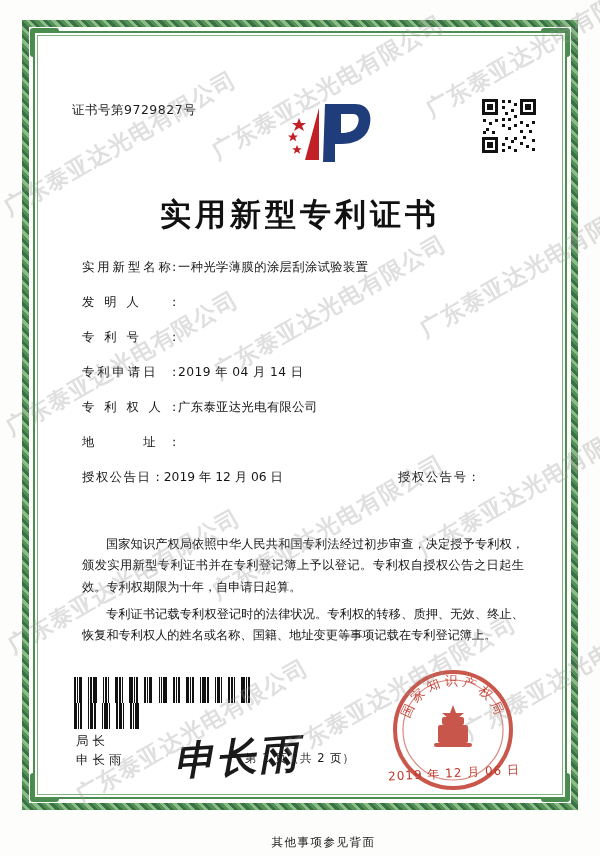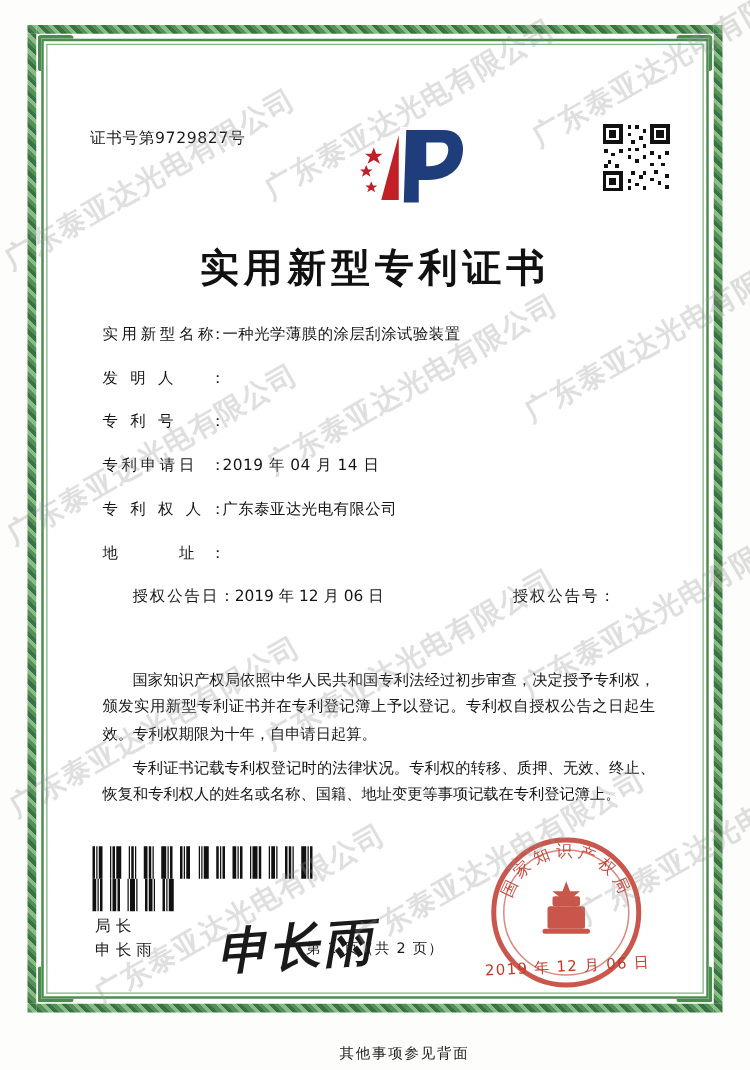--- a/index.html
+++ b/index.html
@@ -170,21 +170,20 @@
     margin-top: 3px;
   }
   .inline-row {
     display: flex;
     margin-bottom: 16px;
     font-size: 12.3px;
   }
   .inline-left {
     flex: 0 0 270px;
     display: flex;
-    margin-left: 24px;
   }
   .inline-right {
     flex: 1 1 auto;
     display: flex;
     justify-content: center;
   }
   .inline-label {
     letter-spacing: 1.6px;
   }
 

